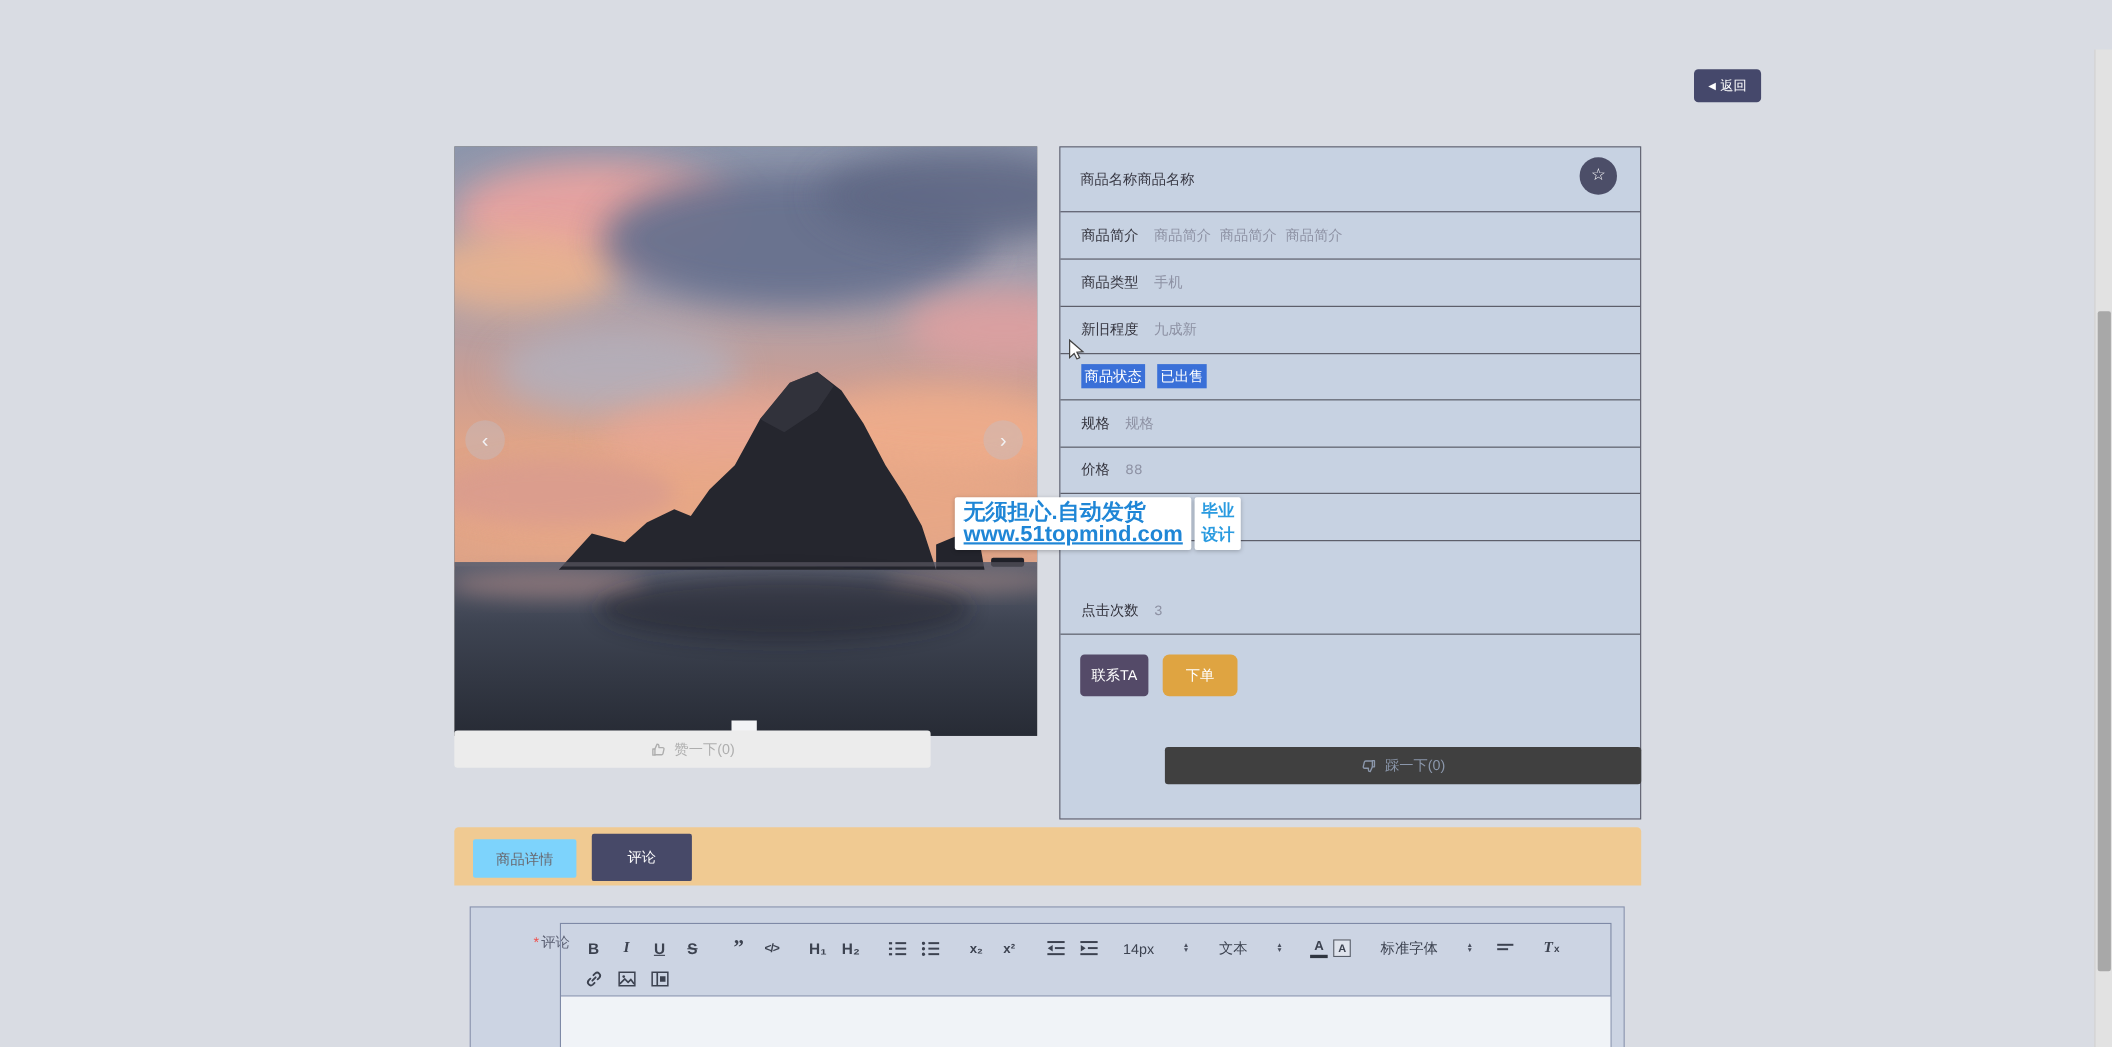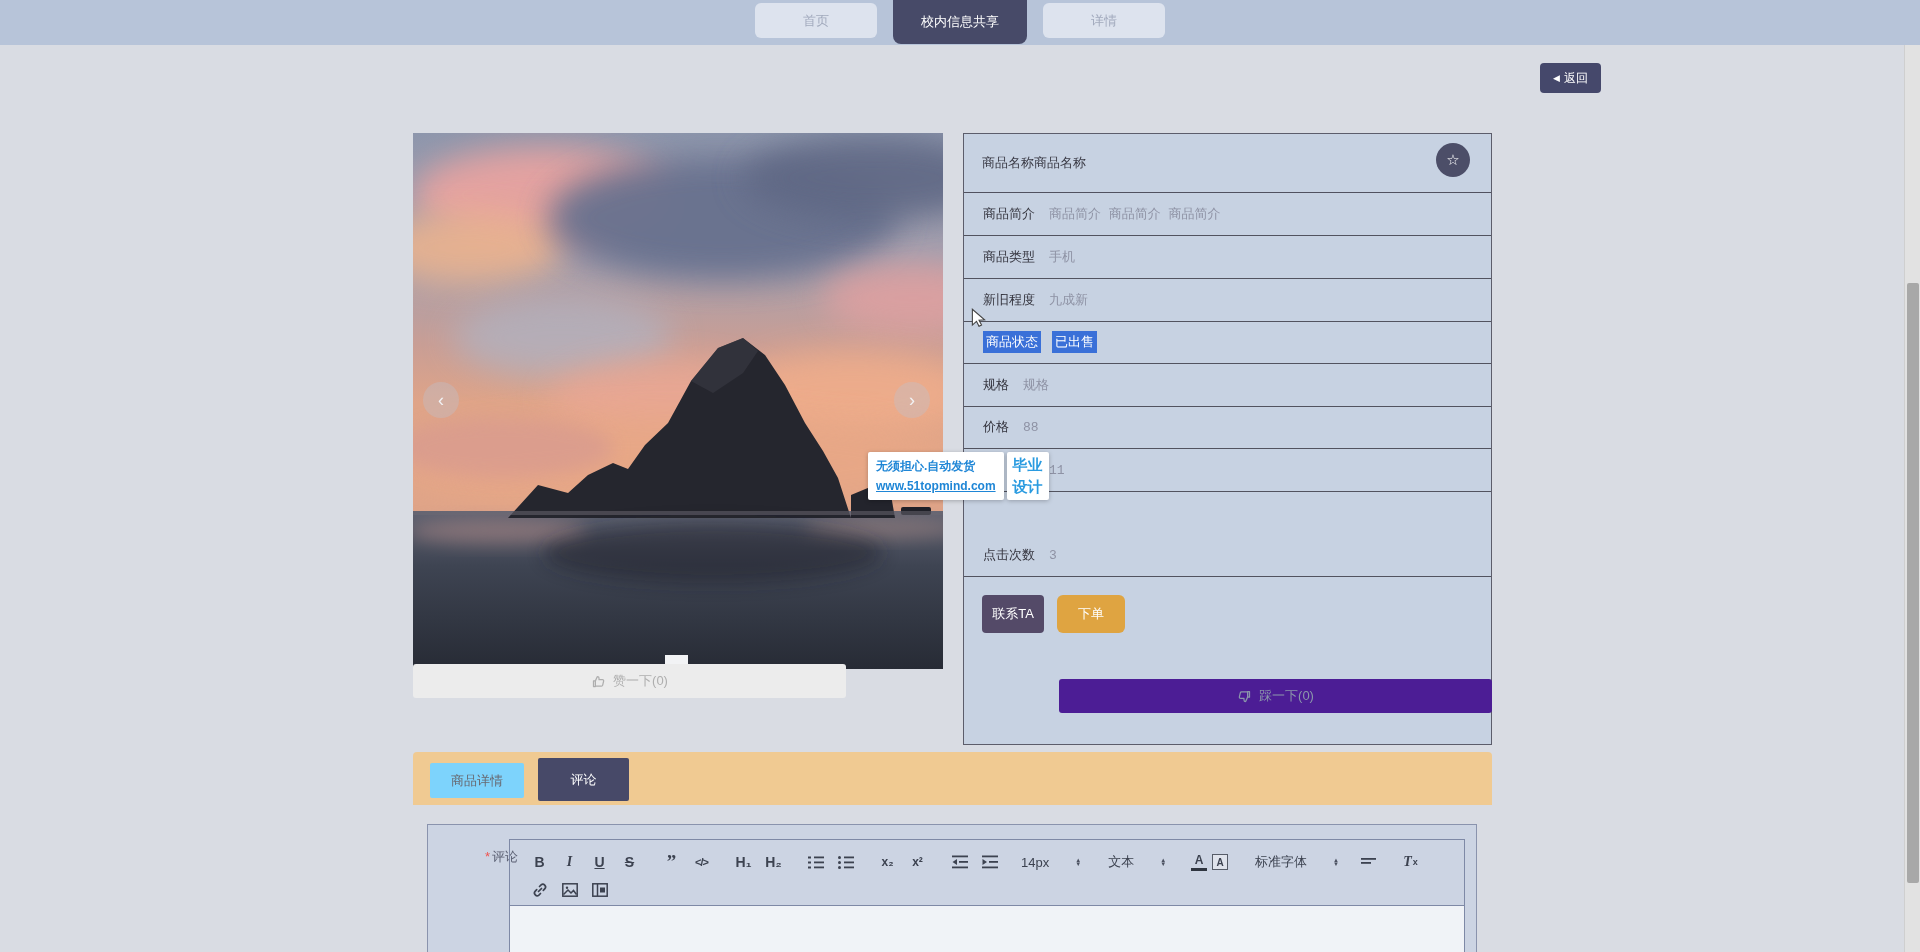--- a/index.html
+++ b/index.html
@@ -33,21 +33,21 @@
   .info-value { color:#8e92a4; }
   .chip { background:#3a70d8; color:#fff; padding:2px 3px; }
   .label-spacer { display:inline-block; width:52px; }
   .panel-actions { position:absolute; left:18px; top:461px; display:flex; gap:13px; }
   .btn-contact { width:62px; height:38px; background:#544a68; color:#fff; border:none; border-radius:4px; font-size:13px; cursor:pointer; font-family:inherit; }
   .btn-order { width:68px; height:38px; background:#dfa441; color:#fff; border:none; border-radius:6px; font-size:13px; cursor:pointer; font-family:inherit; }
 
   
   .vote-bar { height:34px; border:none; border-radius:3px; font-size:13px; cursor:pointer; display:flex; align-items:center; justify-content:center; gap:7px; font-family:inherit; }
   .vote-like { left:413px; top:664px; width:433px; background:#ececec; color:#aeaeae; }
-  .vote-dislike { left:1059px; top:679px; width:433px; background:#4c1d95; color:#8b97ab; }
+  .vote-dislike { left:1059px; top:679px; width:433px; background:#404040; color:#8b97ab; }
   .vote-bar svg { display:block; }
 
   
   .tabbar { left:413px; top:752px; width:1079px; height:53px; background:#f0ca92; border-radius:4px 4px 0 0; }
   .tab-detail { position:absolute; left:17px; top:11px; width:94px; height:35px; background:#7dd3fc; color:#68686f; border:none; border-radius:2px; font-size:13px; cursor:pointer; font-family:Liberation Serif, serif; }
   .tab-comments { position:absolute; left:125px; top:6px; width:91px; height:43px; background:#474968; color:#fff; border:none; border-radius:2px; font-size:13px; cursor:pointer; font-family:inherit; }
 
   
   .comment-panel { left:427px; top:824px; width:1050px; height:146px; background:#ccd4e3; border:1px solid #8a93ad; }
   .comment-label { position:absolute; left:16px; top:23px; width:74px; text-align:right; font-size:13px; color:#5c6174; }
@@ -67,40 +67,35 @@
   .updown { display:inline-flex; flex-direction:column; line-height:4.5px; font-size:6px; color:#4a5060; }
   .color-a { border-bottom:3px solid #2f3540; line-height:13px; height:18px; min-width:16px; }
   .hl-a { border:1px solid #565c68; background:#dfe3ec; width:16px; height:16px; min-width:16px; font-size:10px; }
   .clean-t { font-style:italic; font-family:"Liberation Serif","DejaVu Serif",serif; }
   .clean-x { font-size:9px; font-style:normal; margin-left:1px; }
   .ed-content { height:64px; background:#f0f3f7; }
   .edb svg { display:block; }
 
   
   .watermark { left:868px; top:452px; display:flex; gap:3px; z-index:20; filter:drop-shadow(0 1px 2px rgba(0,0,0,0.25)); }
-  .wm-main { background:#fff; padding:4px 8px 3px; border-radius:2px; color:#1f86d6; font-weight:bold; font-size:12px; line-height:20px; white-space:nowrap; }
+  .wm-main { background:#fff; padding:4px 8px 3px; border-radius:2px; color:#1f86d6; font-weight:bold; font-size:20px; line-height:20px; white-space:nowrap; }
   .wm-url { text-decoration:underline; }
   .wm-badge { background:#fff; border-radius:2px; color:#2a9be0; font-weight:bold; font-size:15px; line-height:22px; padding:2px 6px; text-align:center; }
 
   
   .scroll-track { left:1904px; top:45px; width:16px; height:907px; background:#e2e2e2; border-left:1px solid #cfcfcf; }
   .scroll-thumb { position:absolute; left:2px; top:238px; width:12px; height:600px; background:#a8a8a8; border-radius:2px; }
 
   .cursor { left:970px; top:308px; z-index:30; pointer-events:none; }
 </style>
 </head>
 <body>
 
 <div id="root">
 
-  <div class="abs navbar">
-    <button class="nav-tab">首页</button>
-    <button class="nav-tab active">校内信息共享</button>
-    <button class="nav-tab">详情</button>
-  </div>
 
   <button class="abs back-btn">
     <span class="back-arrow">◀</span>
     <span>返回</span>
   </button>
 
   <div class="abs carousel">
     <svg viewBox="0 0 530 536" width="530" height="536">
       <defs>
         <linearGradient id="sky" x1="0" y1="0" x2="0" y2="1">

